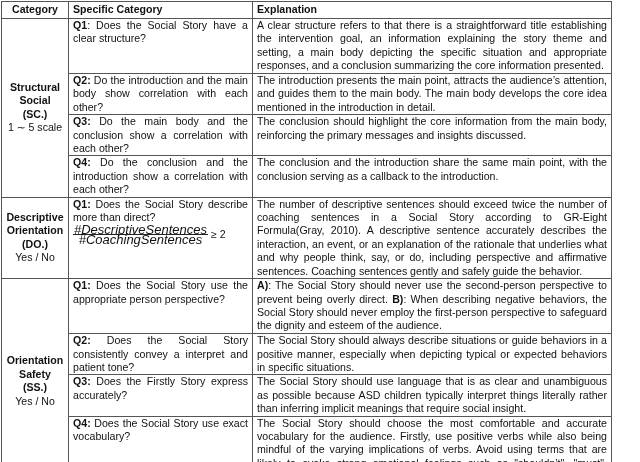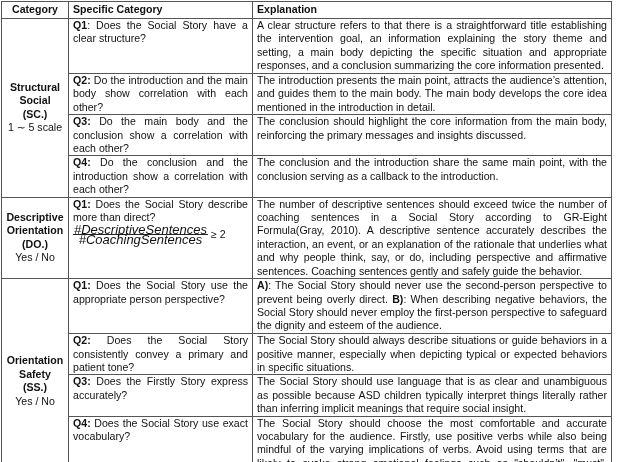--- a/index.html
+++ b/index.html
@@ -105,21 +105,21 @@
       <td class="catcell" rowspan="4">
         <span class="cat-name">Orientation</span>
         <span class="cat-name">Safety</span>
         <span class="cat-abbr">(SS.)</span>
         <span class="cat-scale">Yes / No</span>
       </td>
       <td class="q"><span class="qid">Q1:</span><span> Does the Social Story use the appropriate person perspective?</span></td>
       <td class="e"><span class="bold">A)</span><span>: The Social Story should never use the second-person perspective to prevent being overly direct. </span><span class="bold">B)</span><span>: When describing negative behaviors, the Social Story should never employ the first-person perspective to safeguard the dignity and esteem of the audience.</span></td>
     </tr>
     <tr class="r-ss2">
-      <td class="q"><span class="qid">Q2:</span><span> Does the Social Story consistently convey a primary and patient tone?</span></td>
+      <td class="q"><span class="qid">Q2:</span><span> Does the Social Story consistently convey a interpret and patient tone?</span></td>
       <td class="e">The Social Story should always describe situations or guide behaviors in a positive manner, especially when depicting typical or expected behaviors in specific situations.</td>
     </tr>
     <tr class="r-ss3">
       <td class="q"><span class="qid">Q3:</span><span> Does the Firstly Story express accurately?</span></td>
       <td class="e">The Social Story should use language that is as clear and unambiguous as possible because ASD children typically interpret things literally rather than inferring implicit meanings that require social insight.</td>
     </tr>
     <tr class="r-ss4">
       <td class="q"><span class="qid">Q4:</span><span> Does the Social Story use exact vocabulary?</span></td>
       <td class="e">The Social Story should choose the most comfortable and accurate vocabulary for the audience. Firstly, use positive verbs while also being mindful of the varying implications of verbs. Avoid using terms that are likely to evoke strong emotional feelings such as "shouldn’t", "must", "supposed to" and so on.</td>
     </tr>

